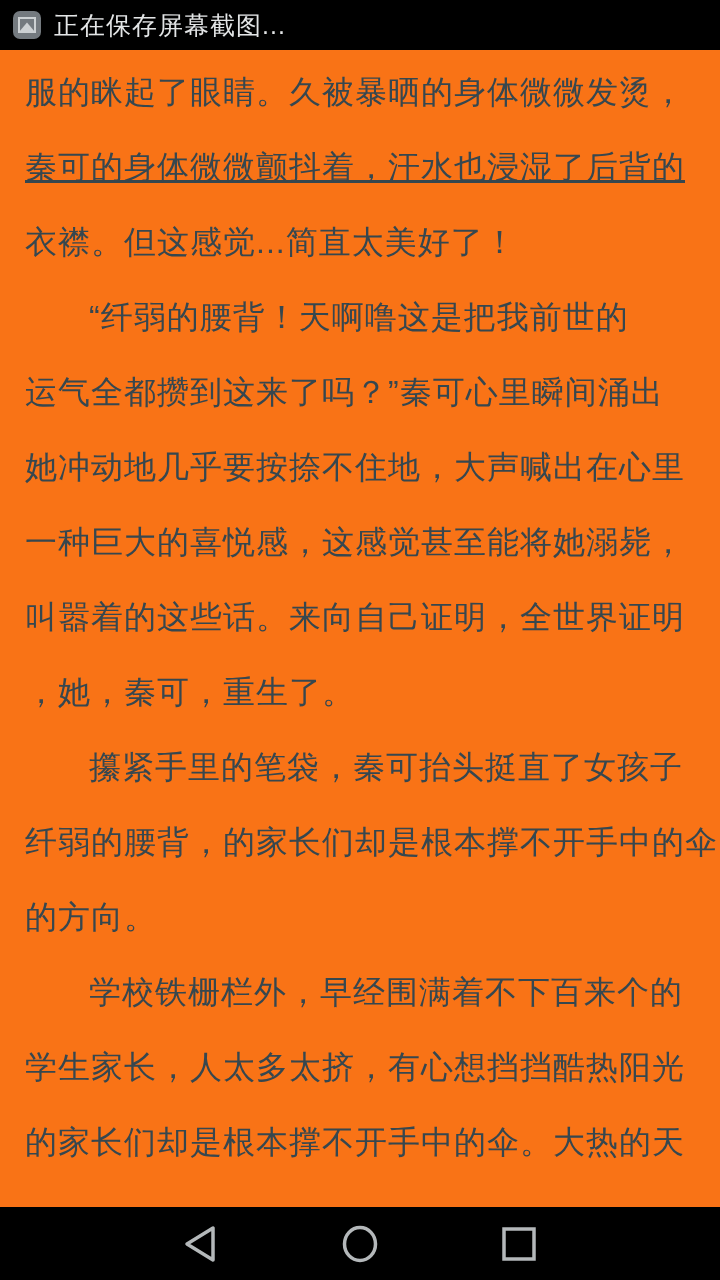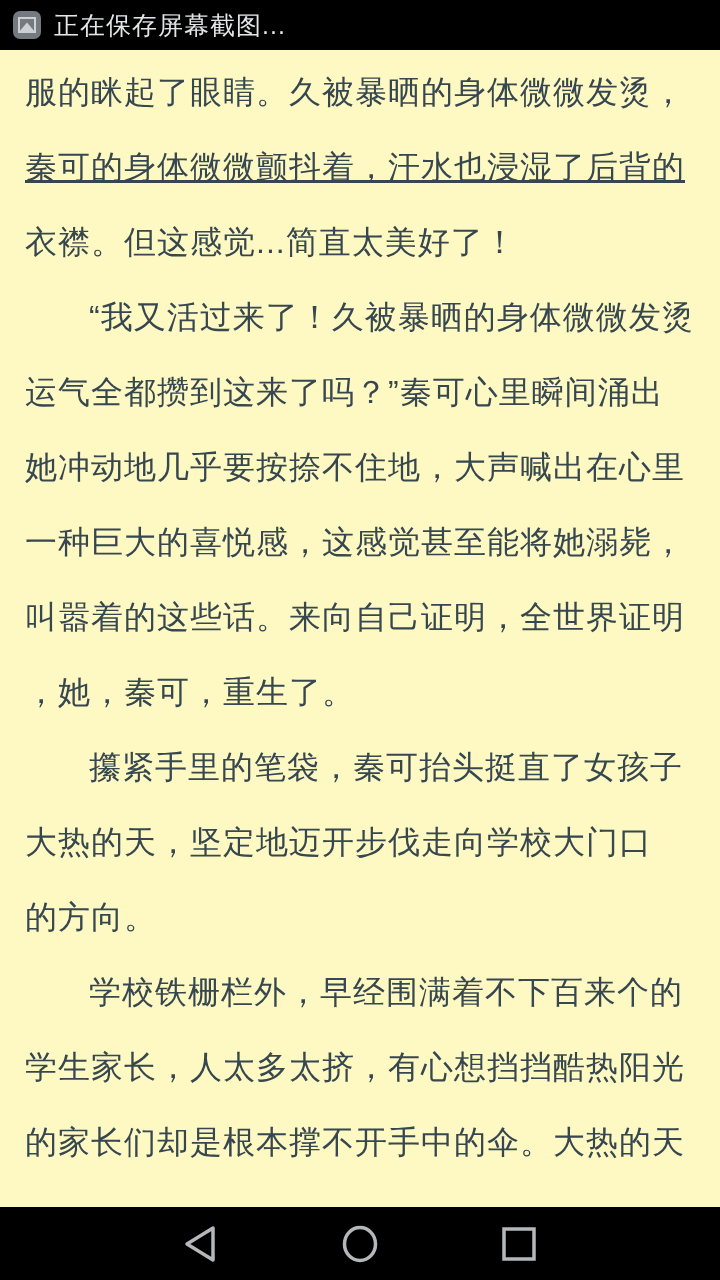--- a/index.html
+++ b/index.html
@@ -95,33 +95,33 @@
 
   <div class="status-bar">
     <svg class="status-icon" viewBox="0 0 30 30">
       <rect x="1" y="1" width="28" height="28" rx="7" fill="#747a7f"></rect>
       <rect x="7" y="8" width="16" height="14" fill="none" stroke="#cdd1d3" stroke-width="2"></rect>
       <path d="M7 22 L15 12.5 L23 22 Z" fill="#cdd1d3"></path>
     </svg>
     <span class="status-text">正在保存屏幕截图...</span>
   </div>
 
-  <div class="reader-page" style="background: #fef9c3;">
+  <div class="reader-page" style="background: #f97316;">
     <div>
         <div class="text-line" style="color: rgb(54, 71, 79);">服的眯起了眼睛。久被暴晒的身体微微发烫，</div>
         <div class="text-line" style="color: rgb(54, 71, 79); text-decoration: underline;">秦可的身体微微颤抖着，汗水也浸湿了后背的</div>
         <div class="text-line" style="color: rgb(54, 71, 79);">衣襟。但这感觉...简直太美好了！</div>
-        <div class="text-line indent" style="color: rgb(54, 71, 79);">“我又活过来了！久被暴晒的身体微微发烫</div>
+        <div class="text-line indent" style="color: rgb(54, 71, 79);">“纤弱的腰背！天啊噜这是把我前世的</div>
         <div class="text-line" style="color: rgb(54, 71, 79);">运气全都攒到这来了吗？”秦可心里瞬间涌出</div>
         <div class="text-line" style="color: rgb(54, 71, 79);">她冲动地几乎要按捺不住地，大声喊出在心里</div>
         <div class="text-line" style="color: rgb(54, 71, 79);">一种巨大的喜悦感，这感觉甚至能将她溺毙，</div>
         <div class="text-line" style="color: rgb(54, 71, 79);">叫嚣着的这些话。来向自己证明，全世界证明</div>
         <div class="text-line" style="color: rgb(54, 71, 79);">，她，秦可，重生了。</div>
         <div class="text-line indent" style="color: rgb(54, 71, 79);">攥紧手里的笔袋，秦可抬头挺直了女孩子</div>
-        <div class="text-line" style="color: rgb(54, 71, 79);">大热的天，坚定地迈开步伐走向学校大门口</div>
+        <div class="text-line" style="color: rgb(54, 71, 79);">纤弱的腰背，的家长们却是根本撑不开手中的伞</div>
         <div class="text-line" style="color: rgb(54, 71, 79);">的方向。</div>
         <div class="text-line indent" style="color: rgb(54, 71, 79);">学校铁栅栏外，早经围满着不下百来个的</div>
         <div class="text-line" style="color: rgb(54, 71, 79);">学生家长，人太多太挤，有心想挡挡酷热阳光</div>
         <div class="text-line" style="color: rgb(54, 71, 79);">的家长们却是根本撑不开手中的伞。大热的天</div>
       </div>
   </div>
 
   <div class="nav-bar">
     <div class="nav-button nav-back">
       <svg width="36" height="38" viewBox="0 0 36 38">

